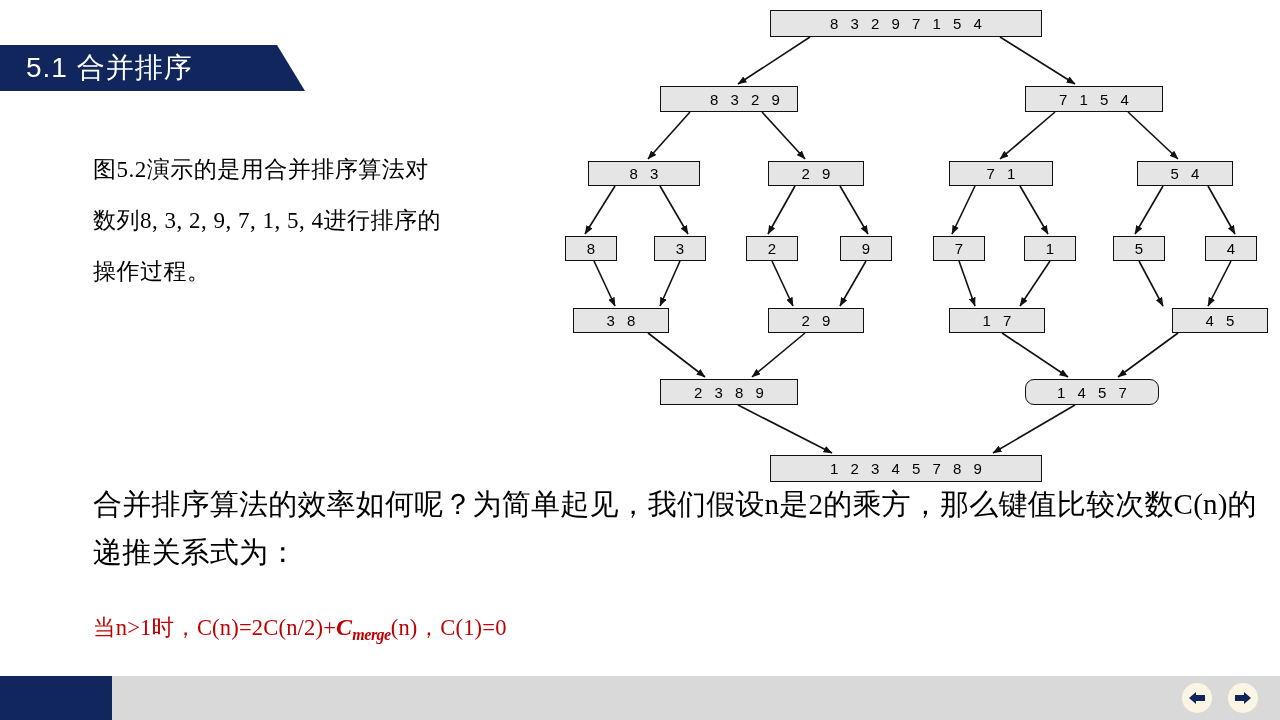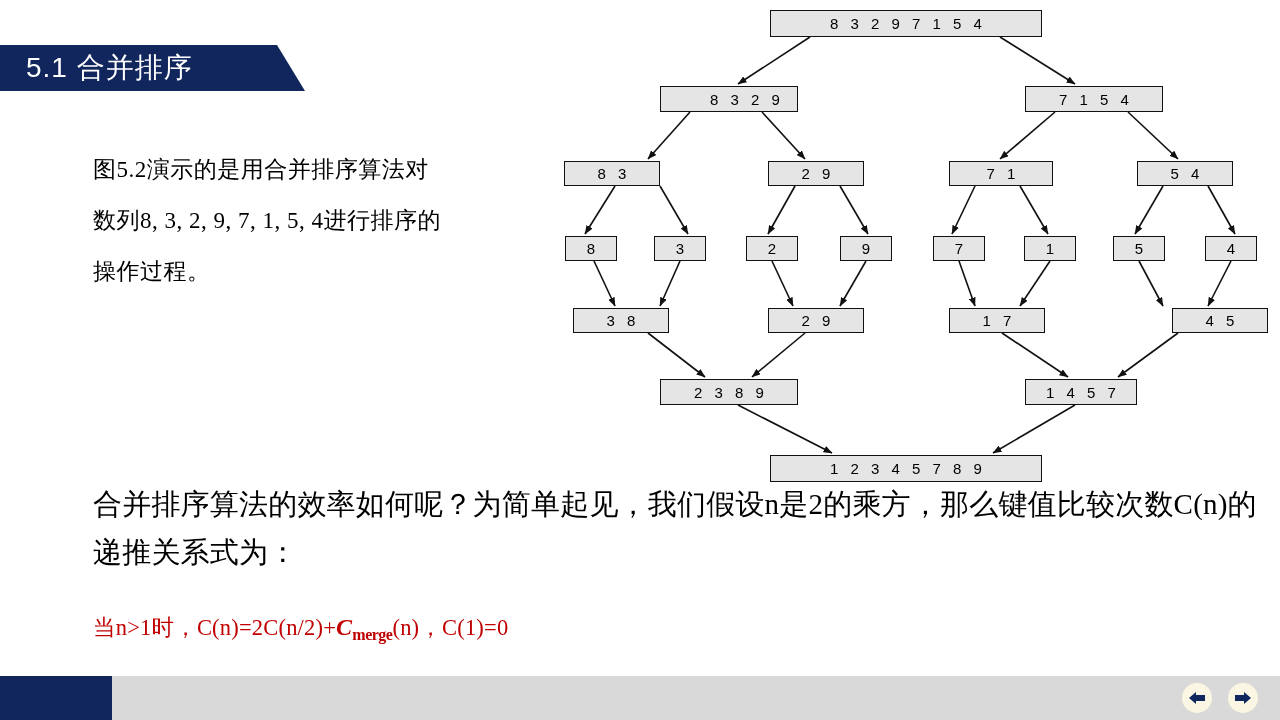--- a/index.html
+++ b/index.html
@@ -69,20 +69,21 @@
     letter-spacing: 0.2px;
   }
   #recurrence-formula .mathvar {
     font-family: "Liberation Serif", "DejaVu Serif", serif;
     font-style: italic;
     font-weight: bold;
     font-size: 24px;
   }
   #recurrence-formula .mathsub {
     font-family: "Liberation Serif", "DejaVu Serif", serif;
+    font-style: italic;
     font-weight: bold;
     font-size: 16px;
     vertical-align: -5px;
     letter-spacing: -0.5px;
   }
 
   
   #merge-diagram {
     position: absolute;
     left: 0;
@@ -183,38 +184,38 @@
         <line x1="1002" y1="333" x2="1068" y2="377" stroke="#111111" stroke-width="1.6" marker-end="url(#arrowhead)"></line>
         <line x1="1178" y1="333" x2="1118" y2="377" stroke="#111111" stroke-width="1.6" marker-end="url(#arrowhead)"></line>
         <line x1="738" y1="405" x2="832" y2="453" stroke="#111111" stroke-width="1.6" marker-end="url(#arrowhead)"></line>
         <line x1="1075" y1="405" x2="993" y2="453" stroke="#111111" stroke-width="1.6" marker-end="url(#arrowhead)"></line>
       </g>
   </svg>
   <div id="node-layer">
       <div class="node-box wide" style="left: 770px; top: 10px; width: 272px; height: 27px;">8 3 2 9 7 1 5 4</div>
       <div class="node-box wide" style="left: 660px; top: 86px; width: 138px; height: 26px; padding-left: 32px;">8 3 2 9</div>
       <div class="node-box wide" style="left: 1025px; top: 86px; width: 138px; height: 26px;">7 1 5 4</div>
-      <div class="node-box" style="left: 564px; top: 161px; width: 96px; height: 25px;">8 3</div>
+      <div class="node-box" style="left: 588px; top: 161px; width: 112px; height: 25px;">8 3</div>
       <div class="node-box" style="left: 768px; top: 161px; width: 96px; height: 25px;">2 9</div>
       <div class="node-box" style="left: 949px; top: 161px; width: 104px; height: 25px;">7 1</div>
       <div class="node-box" style="left: 1137px; top: 161px; width: 96px; height: 25px;">5 4</div>
       <div class="node-box" style="left: 565px; top: 236px; width: 52px; height: 25px;">8</div>
       <div class="node-box" style="left: 654px; top: 236px; width: 52px; height: 25px;">3</div>
       <div class="node-box" style="left: 746px; top: 236px; width: 52px; height: 25px;">2</div>
       <div class="node-box" style="left: 840px; top: 236px; width: 52px; height: 25px;">9</div>
       <div class="node-box" style="left: 933px; top: 236px; width: 52px; height: 25px;">7</div>
       <div class="node-box" style="left: 1024px; top: 236px; width: 52px; height: 25px;">1</div>
       <div class="node-box" style="left: 1113px; top: 236px; width: 52px; height: 25px;">5</div>
       <div class="node-box" style="left: 1205px; top: 236px; width: 52px; height: 25px;">4</div>
       <div class="node-box" style="left: 573px; top: 308px; width: 96px; height: 25px;">3 8</div>
       <div class="node-box" style="left: 768px; top: 308px; width: 96px; height: 25px;">2 9</div>
       <div class="node-box" style="left: 949px; top: 308px; width: 96px; height: 25px;">1 7</div>
       <div class="node-box" style="left: 1137px; top: 308px; width: 96px; height: 25px; margin-left: 35px;">4 5</div>
       <div class="node-box wide" style="left: 660px; top: 379px; width: 138px; height: 26px;">2 3 8 9</div>
-      <div class="node-box wide" style="left: 1025px; top: 379px; width: 112px; height: 26px;">1 4 5 7</div>
+      <div class="node-box wide" style="left: 1025px; top: 379px; width: 134px; height: 26px; border-radius: 9px;">1 4 5 7</div>
       <div class="node-box wide" style="left: 770px; top: 455px; width: 272px; height: 27px;">1 2 3 4 5 7 8 9</div>
     </div>
 </div>
 
 <div id="efficiency-paragraph">合并排序算法的效率如何呢？为简单起见，我们假设n是2的乘方，那么键值比较次数C(n)的递推关系式为：</div>
 
 <div id="recurrence-formula"><span>当n&gt;1时，C(n)=2C(n/2)+</span><span class="mathvar">C</span><span class="mathsub">merge</span><span>(n)，C(1)=0</span></div>
 
 <div id="bottom-bar">
   <div id="bottom-bar-accent"></div>

